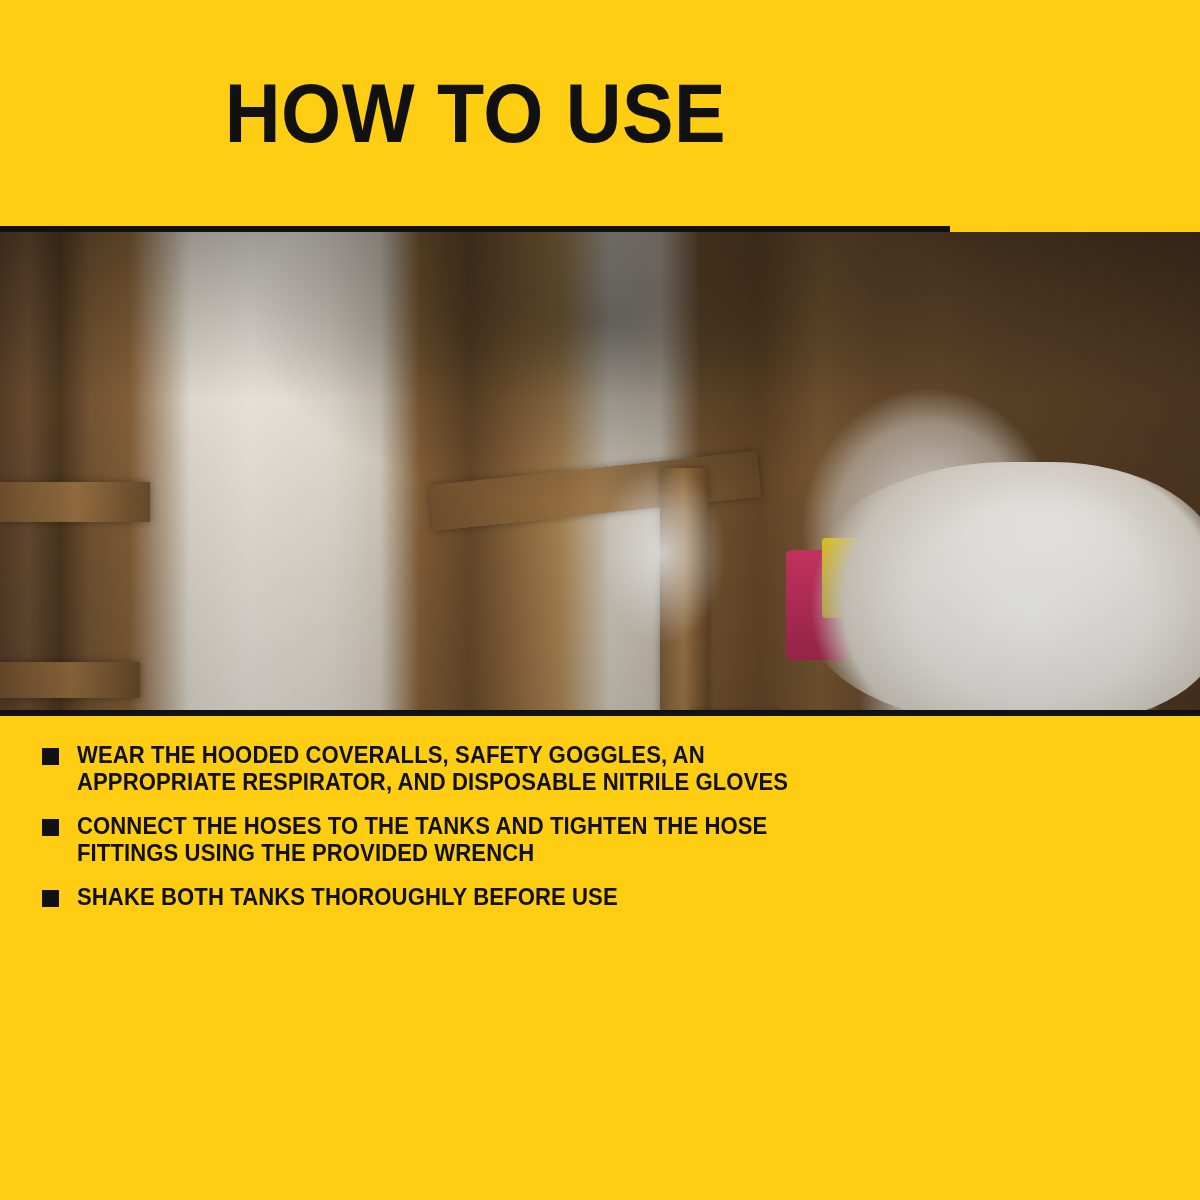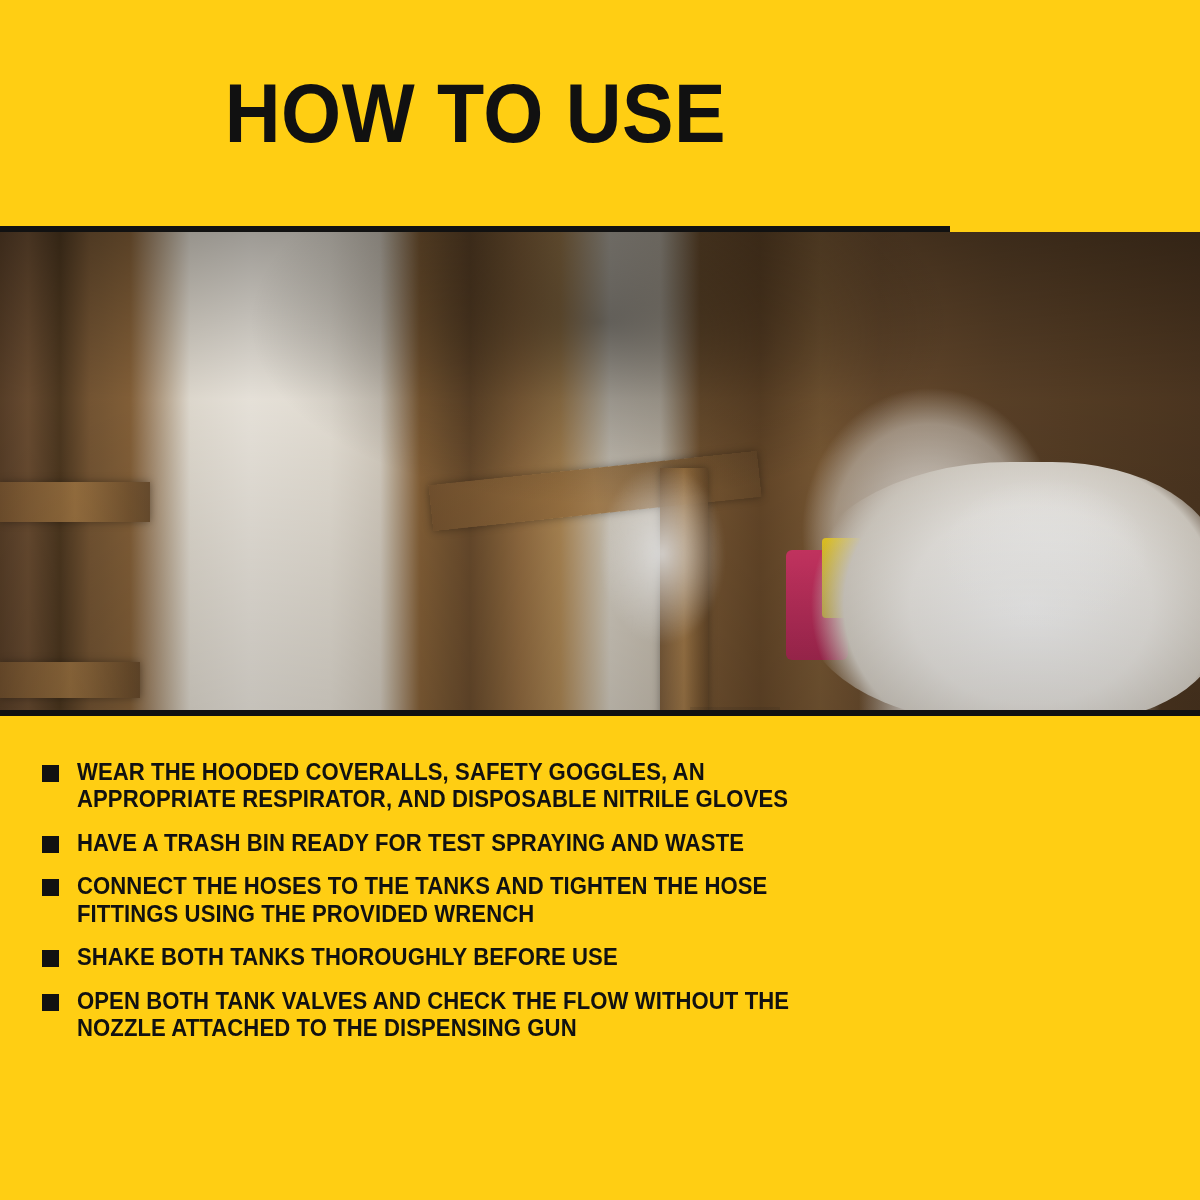--- a/index.html
+++ b/index.html
@@ -147,21 +147,21 @@
     position: absolute;
     right: 30px;
     top: 232px;
     width: 250px;
     height: 180px;
     background: radial-gradient(ellipse 130px 95px at 50% 50%, #fbfaf8, rgba(240,236,230,0) 80%);
     border-radius: 50%;
   }
   
   .steps {
-    padding: 43px 40px 10px 42px;
+    padding: 26px 40px 10px 42px;
     box-sizing: border-box;
   }
   .step {
     display: flex;
     align-items: flex-start;
     margin-bottom: 16px;
   }
   .bullet {
     width: 17px;
     height: 17px;
@@ -210,37 +210,29 @@
     <div class="photo-dark"></div>
   </div>
 
   <div class="steps">
 
     <div class="step">
       <span class="bullet"></span>
       <span class="step-text">WEAR THE HOODED COVERALLS, SAFETY GOGGLES, AN APPROPRIATE RESPIRATOR, AND DISPOSABLE NITRILE GLOVES</span>
     </div>
 
-    <div class="step">
-      <span class="bullet"></span>
-      <span class="step-text">HAVE A TRASH BIN READY FOR TEST SPRAYING AND WASTE</span>
-    </div>
 
     <div class="step">
       <span class="bullet"></span>
       <span class="step-text">CONNECT THE HOSES TO THE TANKS AND TIGHTEN THE HOSE FITTINGS USING THE PROVIDED WRENCH</span>
     </div>
 
     <div class="step">
       <span class="bullet"></span>
       <span class="step-text">SHAKE BOTH TANKS THOROUGHLY BEFORE USE</span>
     </div>
 
-    <div class="step">
-      <span class="bullet"></span>
-      <span class="step-text">OPEN BOTH TANK VALVES AND CHECK THE FLOW WITHOUT THE NOZZLE ATTACHED TO THE DISPENSING GUN</span>
-    </div>
 
 
 
   </div>
 
 </div>
 
 </body></html>

